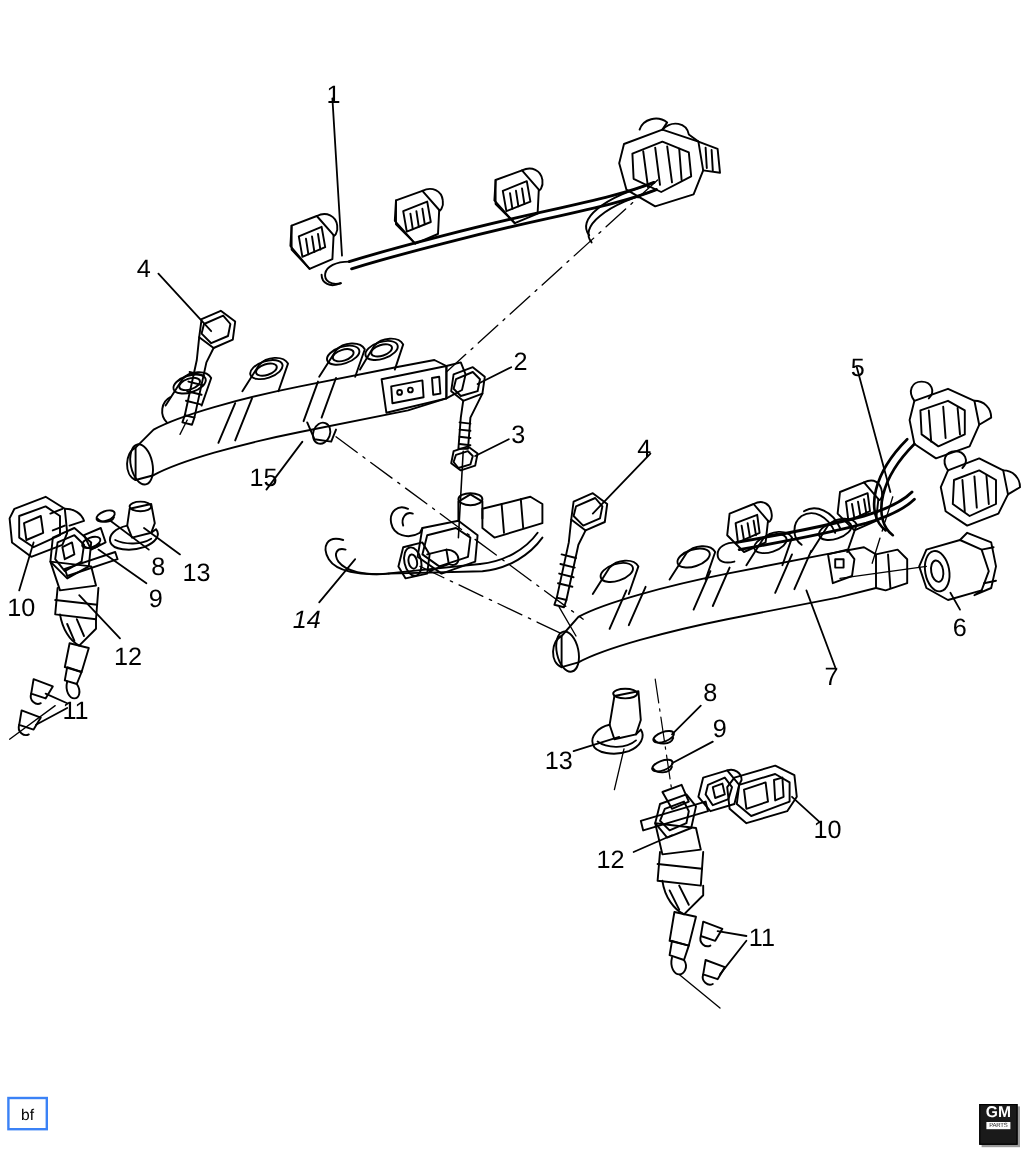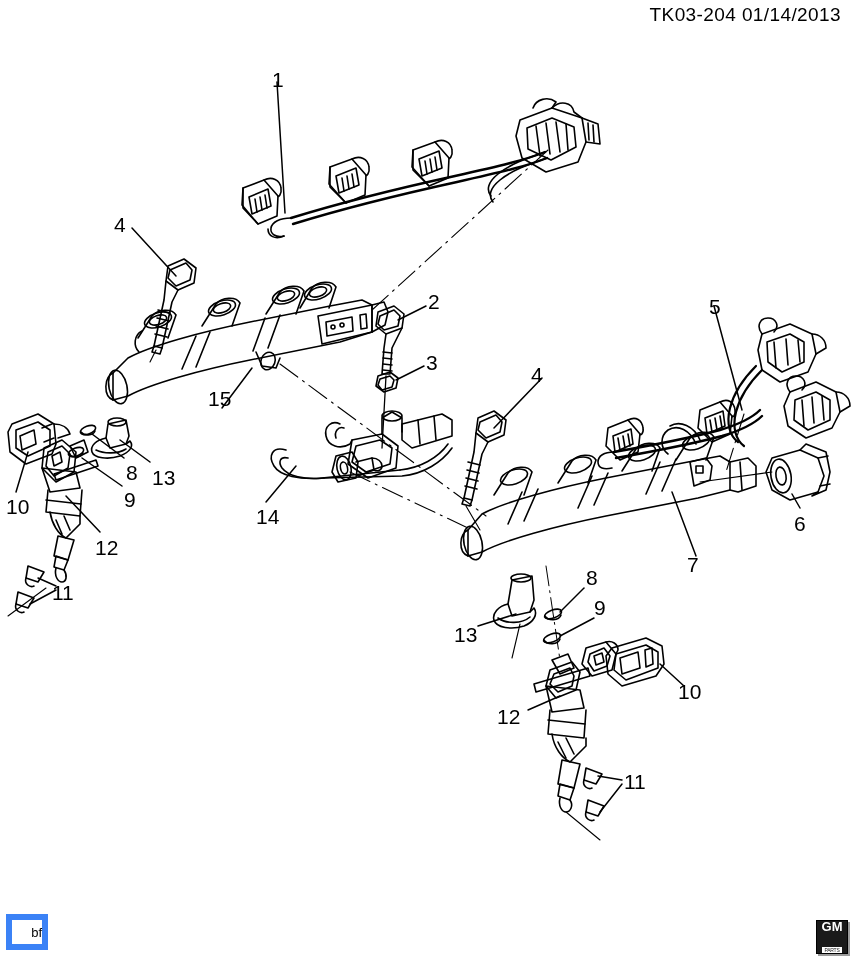--- a/index.html
+++ b/index.html
@@ -16,33 +16,33 @@
   .header-code{
     position:absolute;right:10px;top:4px;
     font-size:19px;letter-spacing:0.4px;white-space:nowrap;
     font-family:"Liberation Sans","DejaVu Sans",sans-serif;
   }
 
   
   .rev-box{
     position:absolute;left:6px;top:914px;
     width:30px;height:24px;
-    border:6px solid #3b82f6;background:#fff;
-    display:flex;align-items:center;justify-content:flex-end;
+    border:2px solid #3b82f6;background:#fff;
+    display:flex;align-items:center;justify-content:center;
     font-size:13px;line-height:1;
   }
 
   
   .gm-logo{
     position:absolute;left:816px;top:920px;
     width:30px;height:32px;
     background:#1a1a1a;
     border:1px solid #000;
     display:flex;flex-direction:column;
-    align-items:center;justify-content:space-between;
+    align-items:center;justify-content:flex-start;
     box-shadow:2px 2px 0 #9a9a9a;
   }
   .gm-logo .gm-word{
     color:#fff;font-size:13px;font-weight:bold;line-height:12px;
     letter-spacing:0px;font-family:"Liberation Sans","DejaVu Sans",sans-serif;
   }
   .gm-logo .gm-sub{
     color:#1a1a1a;background:#fff;
     font-size:5px;line-height:6px;
     padding:0 2px;margin-top:2px;
@@ -58,21 +58,20 @@
     font-family:"Liberation Sans","DejaVu Sans",sans-serif;
     color:#000;
     white-space:nowrap;
   }
 </style>
 </head>
 <body>
 
 <div id="sheet">
 
-  <div class="header-code">TK03-204  01/14/2013</div>
 
   <svg id="drawing" viewBox="0 0 851 960">
     <g fill="none" stroke="#000" stroke-width="1.6" stroke-linejoin="round" stroke-linecap="round">
 
       <g>
 
         <path d="M291 218 C 330 206, 400 188, 455 176 C 500 166, 525 160, 545 152" stroke-width="2.4"></path>
         <path d="M293 224 C 332 212, 402 194, 457 182 C 502 172, 527 166, 547 158" stroke-width="2.4"></path>
 
         <path d="M291 218 C 280 218, 272 222, 271 228 C 270 234, 276 238, 284 236"></path>
@@ -485,21 +484,21 @@
   <div class="callout" style="left:124px;top:489px;">9</div>
   <div class="callout" style="left:594px;top:597px;">9</div>
   <div class="callout" style="left:6px;top:496px;">10</div>
   <div class="callout" style="left:678px;top:681px;">10</div>
   <div class="callout" style="left:52px;top:582px;">11</div>
   <div class="callout" style="left:624px;top:771px;">11</div>
   <div class="callout" style="left:95px;top:537px;">12</div>
   <div class="callout" style="left:497px;top:706px;">12</div>
   <div class="callout" style="left:152px;top:467px;">13</div>
   <div class="callout" style="left:454px;top:624px;">13</div>
-  <div class="callout" style="left:256px;top:506px;">14</div>
+  <div class="callout" style="left:244px;top:506px;font-style:italic;">14</div>
   <div class="callout" style="left:208px;top:388px;">15</div>
 
   <div class="rev-box">
     <span>bf</span>
   </div>
 
   <div class="gm-logo">
     <span class="gm-word">GM</span>
     <span class="gm-sub">PARTS</span>
   </div>

